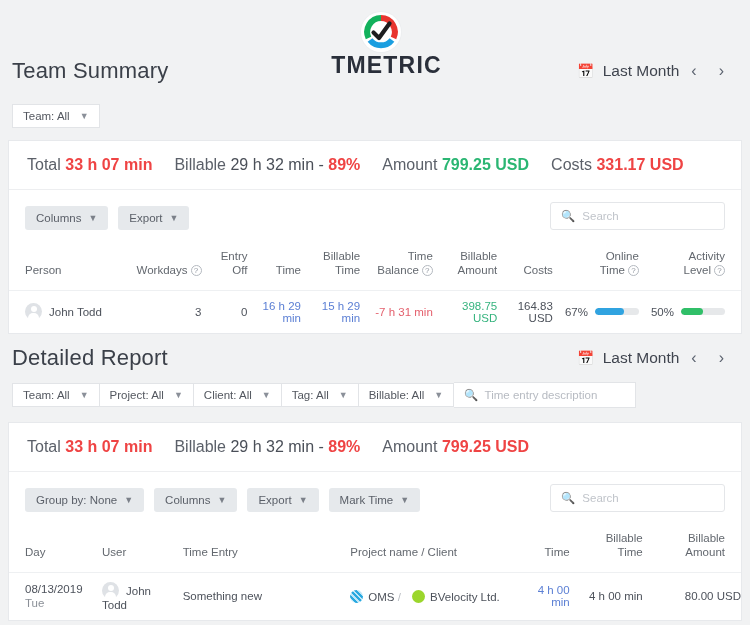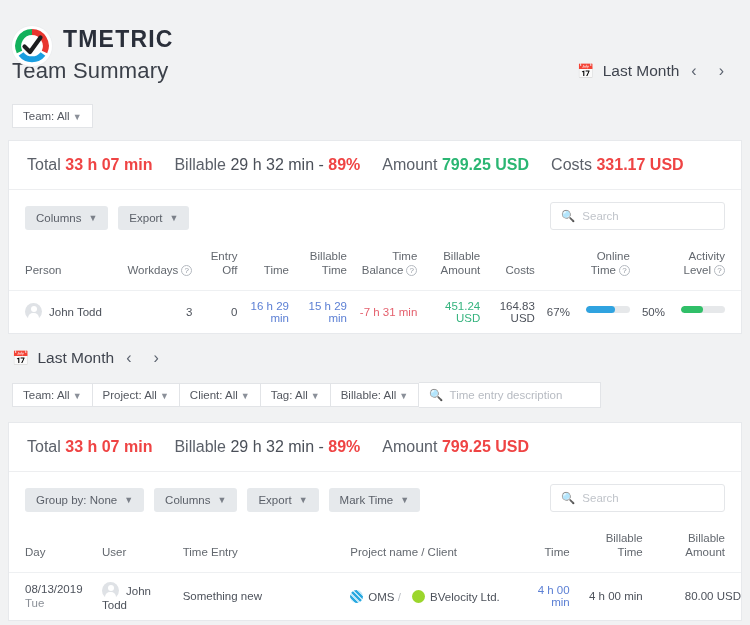--- a/index.html
+++ b/index.html
@@ -6,41 +6,41 @@
   html, body {
     width: 750px; height: 625px;
     background: #f0f0f0;
     font-family: "Liberation Sans", sans-serif;
     color: #3c4257;
     overflow: hidden;
   }
   .page { width: 750px; height: 625px; position: relative; background: #f1f2f3; }
 
   
-  .brand-row { display: flex; align-items: flex-start; padding: 26px 0 0 12px; height: 52px; }
+  .brand-row { display: flex; align-items: center; padding: 12px 0 0 12px; height: 52px; flex-direction: column; }
   .logo { width: 40px; height: 40px; border-radius: 50%; background: #fff;
           position: relative; box-shadow: 0 0 0 1px #eceef0; flex: 0 0 auto; }
   .logo svg { position: absolute; left: 3px; top: 3px; }
   .brand-name { font-size: 23px; font-weight: bold; letter-spacing: 1.2px;
                 color: #2a2f3a; margin-left: 11px; }
 
   
   .title-row { display: flex; align-items: center; justify-content: space-between;
                padding: 0 22px 0 12px; }
   .section-title { font-size: 22px; font-weight: normal; color: #3b4049; letter-spacing: .2px; }
   .daterange { display: flex; align-items: center; gap: 8px; color: #40454f; font-size: 15px; }
   .daterange .cal { font-size: 14px; }
   .daterange .label { font-size: 15.5px; }
   .navarrow { font-size: 16px; color: #5d6470; padding: 0 4px; line-height: 1; }
   .navarrow.n2 { padding-left: 10px; }
 
   
   .filters { display: flex; align-items: center; padding: 0 12px; gap: 0; }
   .chip { background: #fff; border: 1px solid #e2e4e7; padding: 5px 10px;
-          font-size: 11.5px; color: #53575f; display: inline-flex; align-items: flex-end; gap: 3px;
+          font-size: 11.5px; color: #53575f; display: inline-flex; align-items: center; gap: 10px;
           white-space: nowrap; }
   .chip + .chip { border-left: none; }
   .caret { font-size: 9px; color: #8b9099; }
 
   .searchbox { flex: 1; display: flex; align-items: center; gap: 6px;
                background: #fff; border: 1px solid #e2e4e7; border-left: none;
                padding: 5px 10px; font-size: 11.5px; color: #b7bbc2; }
   .searchbox .mag { color: #9aa0a8; }
 
   
@@ -80,21 +80,21 @@
   .avatar { display: inline-block; width: 17px; height: 17px; border-radius: 50%;
             background: #dfe2e6; position: relative; vertical-align: -4px; margin-right: 7px; }
   .avatar::before { content: ""; position: absolute; left: 5.5px; top: 3px; width: 6px; height: 6px;
                     border-radius: 50%; background: #fff; }
   .avatar::after { content: ""; position: absolute; left: 3.2px; top: 10px; width: 10.5px; height: 7px;
                    border-radius: 5px 5px 0 0; background: #fff; }
   .blue { color: #5b7fd4; }
   .red { color: #e4606d; }
   .greenv { color: #35b37e; }
 
-  .bar-cell { display: inline-flex; align-items: flex-start; gap: 16px; }
+  .bar-cell { display: inline-flex; align-items: center; gap: 7px; }
   .bar { width: 44px; height: 7px; border-radius: 4px; background: #e6e8ea; overflow: hidden; }
   .bar i { display: block; height: 100%; border-radius: 4px; }
 
   .proj-icon { display: inline-block; width: 13px; height: 13px; border-radius: 50%;
                background: repeating-linear-gradient(45deg, #29a9e0 0 2px, #bfe6f7 2px 4px);
                vertical-align: -2px; margin-right: 5px; }
   .client-dot { display: inline-block; width: 13px; height: 13px; border-radius: 50%;
                 background: #9bd62c; vertical-align: -2px; margin: 0 5px 0 8px; }
   .slash { color: #b9bdc3; }
   .daycell { line-height: 1.3; }
@@ -215,21 +215,21 @@
       <tbody>
         <tr>
           <td class="ta-l" style="padding-left:16px;">
             <span class="avatar"></span><span>John Todd</span>
           </td>
           <td class="ta-r">3</td>
           <td class="ta-r">0</td>
           <td class="ta-r blue">16 h 29 min</td>
           <td class="ta-r blue">15 h 29 min</td>
           <td class="ta-r red">-7 h 31 min</td>
-          <td class="ta-r greenv">451.24 USD</td>
+          <td class="ta-r greenv">398.75 USD</td>
           <td class="ta-r">164.83 USD</td>
           <td class="ta-r">
             <span class="bar-cell">
               <span>67%</span>
               <span class="bar">
                   <i id="bar-online" style="width: 67%; background: rgb(48, 163, 224);"></i>
                 </span>
             </span>
           </td>
           <td class="ta-r" style="padding-right:16px;margin-top:12px;">
@@ -239,20 +239,21 @@
                   <i id="bar-activity" style="width: 50%; background: rgb(48, 191, 104);"></i>
                 </span>
             </span>
           </td>
         </tr>
       </tbody>
     </table>
   </div>
 
   <div class="title-row" style="height:48px;">
+    <div class="section-title">Detailed Report</div>
     <div class="daterange">
       <span class="cal">📅</span>
       <span class="label">Last Month</span>
       <span class="navarrow">‹</span>
       <span class="navarrow n2">›</span>
     </div>
   </div>
 
   <div class="filters" style="padding-bottom:14px;">
     <div class="chip">

